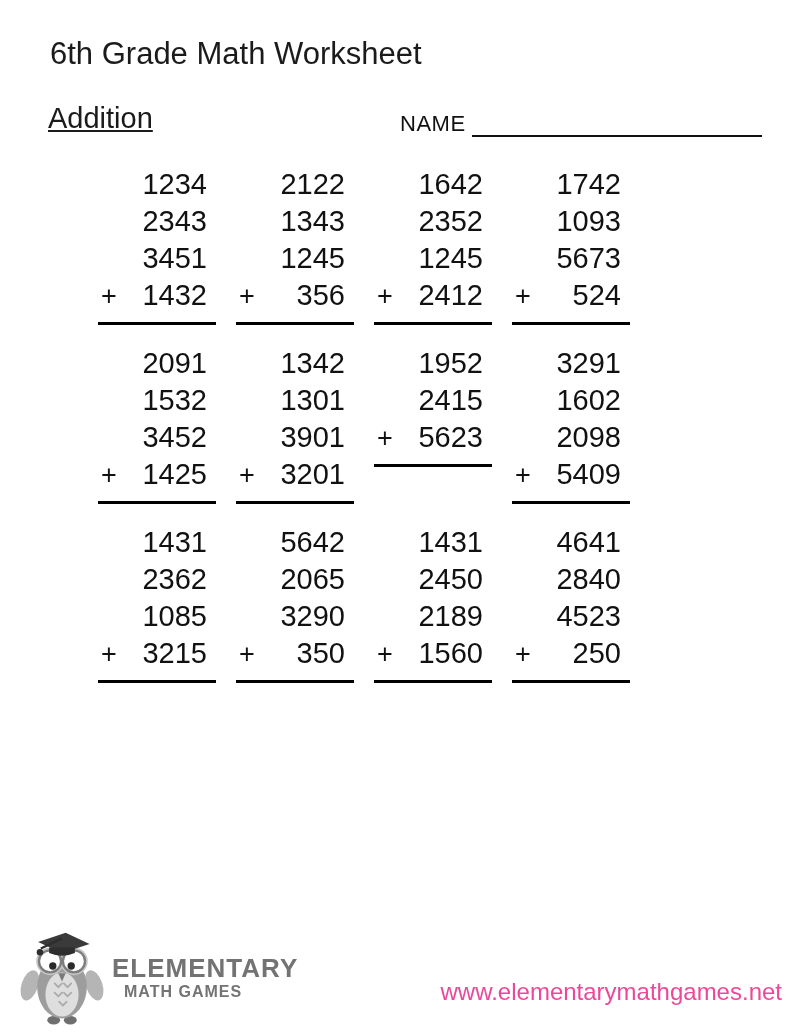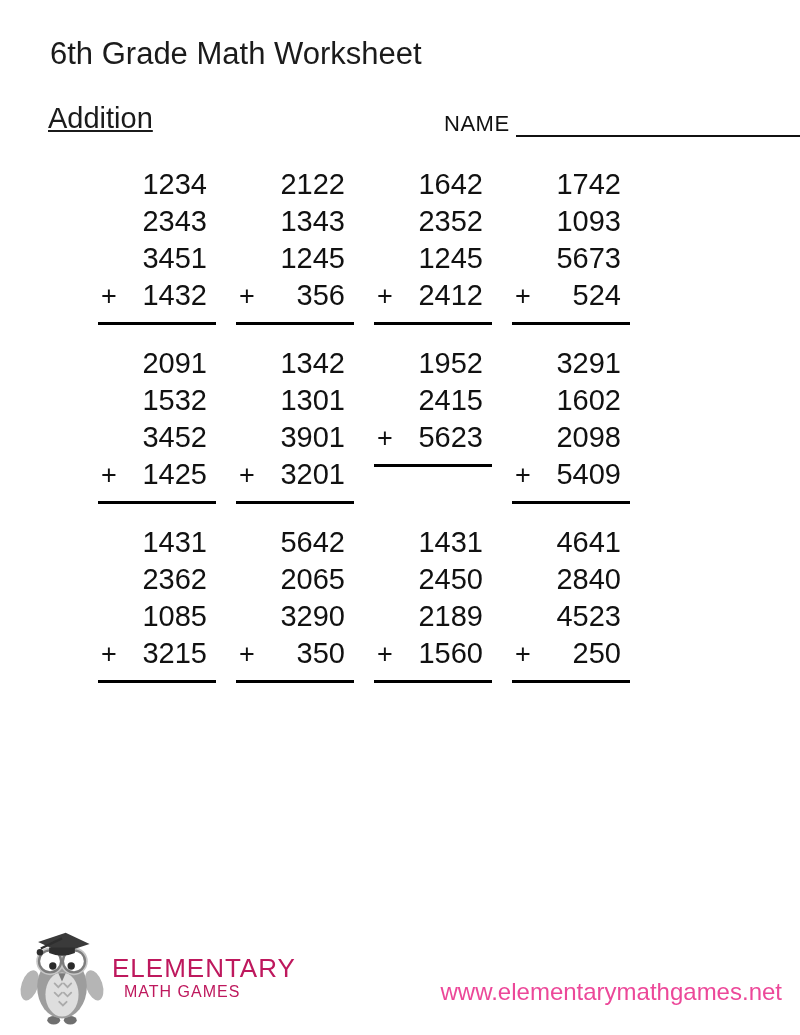--- a/index.html
+++ b/index.html
@@ -37,21 +37,20 @@
     display: flex;
     align-items: flex-end;
   }
   .name-label {
     font-size: 22px;
     font-weight: 500;
     letter-spacing: 0.5px;
     color: #111;
     line-height: 1;
     padding-bottom: 2px;
-    margin-left: 44px;
   }
   .name-line {
     width: 290px;
     height: 0;
     border-bottom: 2px solid #111;
     margin-left: 6px;
     margin-bottom: 0px;
   }
   .problems {
     position: absolute;
@@ -95,22 +94,22 @@
     align-items: center;
   }
   .owl { width: 92px; height: 102px; }
   .logo-text {
     margin-left: 4px;
     display: flex;
     flex-direction: column;
     line-height: 1.0;
   }
   .logo-line1, .logo-line2 {
-    font-weight: 400;
-    color: #be185d;
+    font-weight: 700;
+    color: #737373;
     letter-spacing: 1px;
   }
   .logo-line1 { font-size: 26px; }
   .logo-line2 { font-size: 16px; margin-top: 3px; margin-left: 12px; }
   .website {
     position: absolute;
     right: 18px;
     top: 978px;
     font-size: 24px;
     font-weight: 400;

